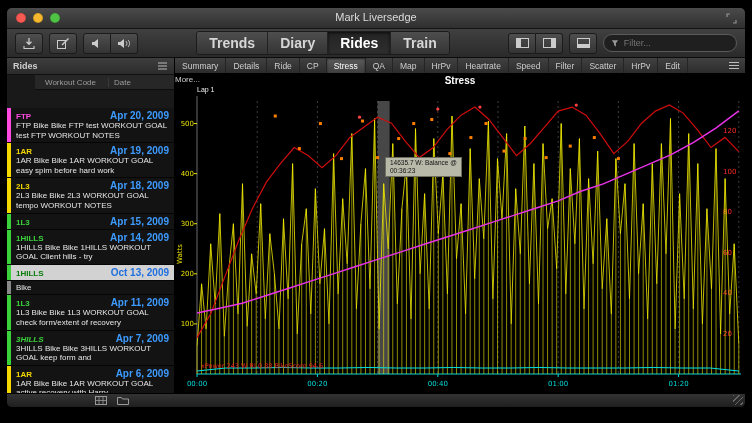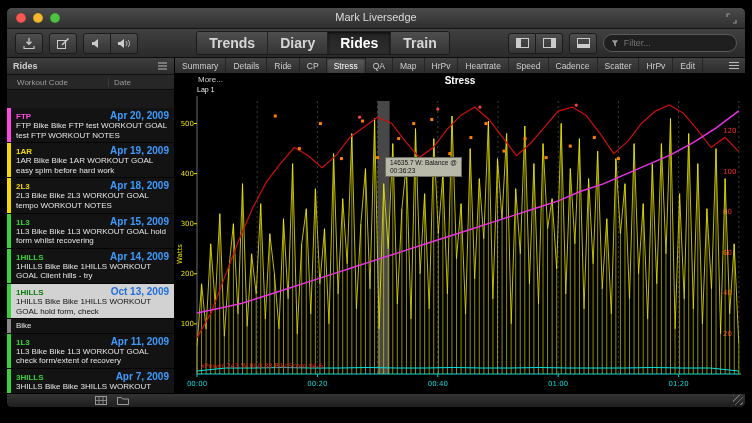--- a/index.html
+++ b/index.html
@@ -33,42 +33,42 @@
           border-radius:9px;height:16px;padding:0 7px;width:118px;}
   .filter input{background:transparent;border:none;outline:none;color:#9a9a9a;font-size:9px;width:100%;
           font-family:"Liberation Sans",sans-serif;}
   
   .content{flex:1;display:flex;min-height:0;}
   .sidebar{width:167px;flex:0 0 auto;background:#191919;border-right:1px solid #000;display:flex;flex-direction:column;min-height:0;}
   .sb-head{height:16px;background:linear-gradient(#3e3e3e,#2b2b2b);border-bottom:1px solid #101010;
            display:flex;align-items:center;font-size:9px;font-weight:bold;color:#cfcfcf;padding:0 6px;}
   .sb-head .sp{flex:1;}
   .cols{height:14px;background:#272727;border-bottom:1px solid #0d0d0d;display:flex;align-items:center;
-        font-size:8px;color:#9c9c9c;}
+        font-size:8px;color:#9c9c9c;margin-left:28px;}
   .cols .c1{flex:1;padding-left:10px;border-right:1px solid #3a3a3a;}
   .cols .c2{width:60px;padding-left:5px;}
   .list{flex:1;overflow:hidden;margin-top:18px;}
   .item{position:relative;padding:2px 5px 2px 9px;border-bottom:1px solid #050505;background:#131313;}
   .item .bar{position:absolute;left:0;top:0;bottom:0;width:4px;}
   .item .l1{display:flex;align-items:baseline;}
   .item .code{font-size:8px;font-weight:bold;}
   .item .date{margin-left:auto;font-size:10px;font-weight:bold;color:#3d9bff;}
   .item .desc{font-size:8px;color:#e6e6e6;line-height:1.2;max-height:20px;overflow:hidden;}
   .item.selected{background:#d2d2d2;}
   .item.selected .desc{color:#111;}
   .item.selected .date{color:#1f6fe0;}
   
   .main{flex:1;display:flex;flex-direction:column;min-width:0;background:#000;}
   .tabbar{height:15px;background:linear-gradient(#414141,#2c2c2c);border-bottom:1px solid #000;
           display:flex;align-items:stretch;flex:0 0 auto;}
   .mtab{padding:1px 7px 0;font-size:8.5px;color:#cecece;border-right:1px solid #242424;display:flex;align-items:center;}
   .mtab.active{background:linear-gradient(#5c5c5c,#3f3f3f);color:#fff;box-shadow:inset 0 1px 2px rgba(0,0,0,.6);}
   .tabspacer{flex:1;}
   .chart{flex:1;position:relative;background:#000;min-height:0;}
-  .more{position:absolute;left:23px;top:1px;font-size:8px;color:#d0d0d0;z-index:3;}
+  .more{position:absolute;left:0;top:1px;font-size:8px;color:#d0d0d0;z-index:3;}
   .ctitle{position:absolute;left:0;right:0;top:1px;text-align:center;font-size:10px;font-weight:bold;color:#fff;z-index:2;}
   .lap{position:absolute;left:22px;top:12px;font-size:7px;color:#f0f0f0;z-index:2;}
   .tooltip{position:absolute;left:210px;top:83px;background:#b9b9aa;border:1px solid #6e6e5e;color:#111;
            font-size:6.5px;line-height:1.25;padding:1px 4px;z-index:4;white-space:nowrap;}
   svg.plot{position:absolute;left:0;top:0;}
   
   .bottombar{height:13px;background:linear-gradient(#333,#1f1f1f);border-top:1px solid #000;
              position:relative;flex:0 0 auto;display:flex;align-items:center;}
   .bb-icons{margin-left:88px;display:flex;gap:10px;align-items:center;}
   .grip{position:absolute;right:2px;bottom:2px;width:10px;height:10px;
@@ -191,54 +191,52 @@
               <span class="date">Apr 18, 2009</span>
             </div>
             <div class="desc">2L3 Bike Bike 2L3 WORKOUT GOAL tempo WORKOUT NOTES</div>
           </div>
           <div class="item">
             <span class="bar" style="background: rgb(58, 209, 58);"></span>
             <div class="l1">
               <span class="code" style="color: rgb(58, 209, 58);">1L3</span>
               <span class="date">Apr 15, 2009</span>
             </div>
-            <div class="desc">1L3 Bike Bike 1L3 WORKOUT GOAL hold form whilst recovering</div>
           </div>
           <div class="item">
             <span class="bar" style="background: rgb(58, 209, 58);"></span>
             <div class="l1">
               <span class="code" style="color: rgb(58, 209, 58);">1HILLS</span>
               <span class="date">Apr 14, 2009</span>
             </div>
             <div class="desc">1HILLS Bike Bike 1HILLS WORKOUT GOAL Client hills - try</div>
           </div>
           <div class="item selected">
             <span class="bar" style="background: rgb(58, 209, 58);"></span>
             <div class="l1">
               <span class="code" style="color: rgb(10, 125, 10);">1HILLS</span>
               <span class="date">Oct 13, 2009</span>
             </div>
-            <div class="desc">1HILLS Bike Bike 1HILLS WORKOUT GOAL hold form, check</div>
           </div>
           <div class="item">
             <span class="bar" style="background: rgb(136, 136, 136);"></span>
             <div class="desc">Bike</div>
           </div>
           <div class="item">
             <span class="bar" style="background: rgb(58, 209, 58);"></span>
             <div class="l1">
               <span class="code" style="color: rgb(58, 209, 58);">1L3</span>
               <span class="date">Apr 11, 2009</span>
             </div>
             <div class="desc">1L3 Bike Bike 1L3 WORKOUT GOAL check form/extent of recovery</div>
           </div>
           <div class="item">
             <span class="bar" style="background: rgb(58, 209, 58);"></span>
             <div class="l1">
-              <span class="code" style="color: rgb(58, 209, 58);">3HILLS</span>
+              <span class="code" style="color: rgb(58, 209, 58); font-style: italic;">3HILLS</span>
               <span class="date">Apr 7, 2009</span>
             </div>
             <div class="desc">3HILLS Bike Bike 3HILLS WORKOUT GOAL keep form and</div>
           </div>
           <div class="item">
             <span class="bar" style="background: rgb(245, 216, 0);"></span>
             <div class="l1">
               <span class="code" style="color: rgb(245, 216, 0);">1AR</span>
               <span class="date">Apr 6, 2009</span>
             </div>
@@ -252,21 +250,21 @@
           <span class="mtab">Summary</span>
           <span class="mtab">Details</span>
           <span class="mtab">Ride</span>
           <span class="mtab">CP</span>
           <span class="mtab active">Stress</span>
           <span class="mtab">QA</span>
           <span class="mtab">Map</span>
           <span class="mtab">HrPv</span>
           <span class="mtab">Heartrate</span>
           <span class="mtab">Speed</span>
-          <span class="mtab">Cadence</span>
+          <span class="mtab">Filter</span>
           <span class="mtab">Scatter</span>
           <span class="mtab">HrPv</span>
           <span class="mtab">Edit</span>
           <span class="tabspacer"></span>
           <svg width="12" height="9" viewBox="0 0 12 9" style="margin: 3px 5px 0px 0px;">
             <path d="M1 1.5h10M1 4.5h10M1 7.5h10" stroke="#bbb" stroke-width="1.2"></path>
           </svg>
         </div>
       <div class="chart">
         <span class="more">More...</span>

